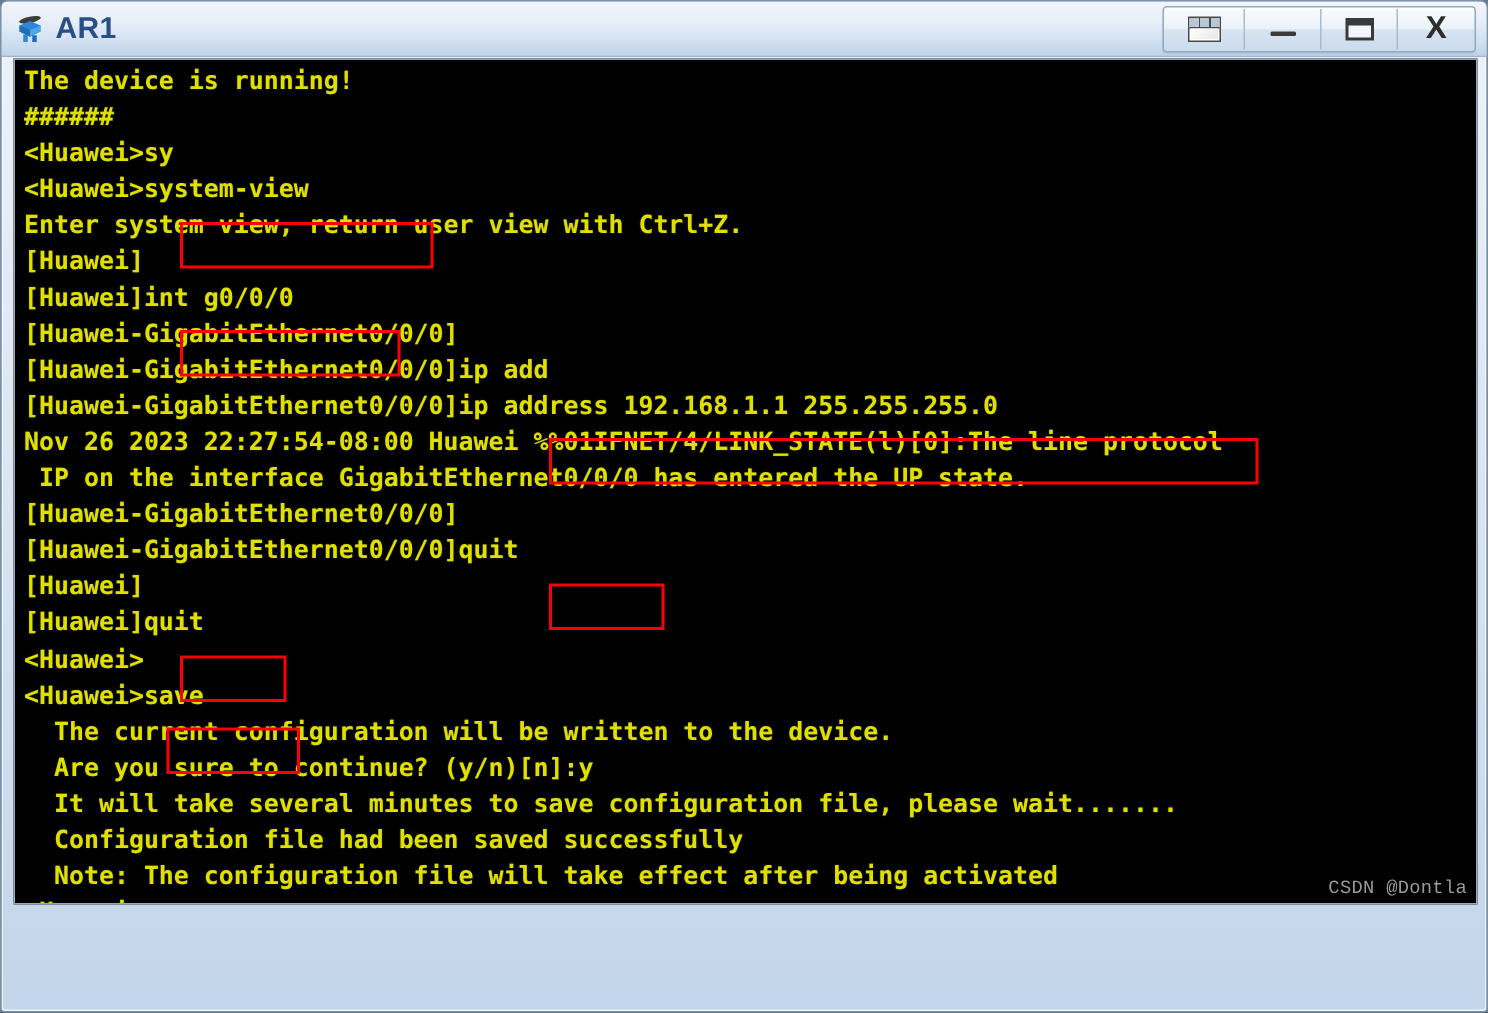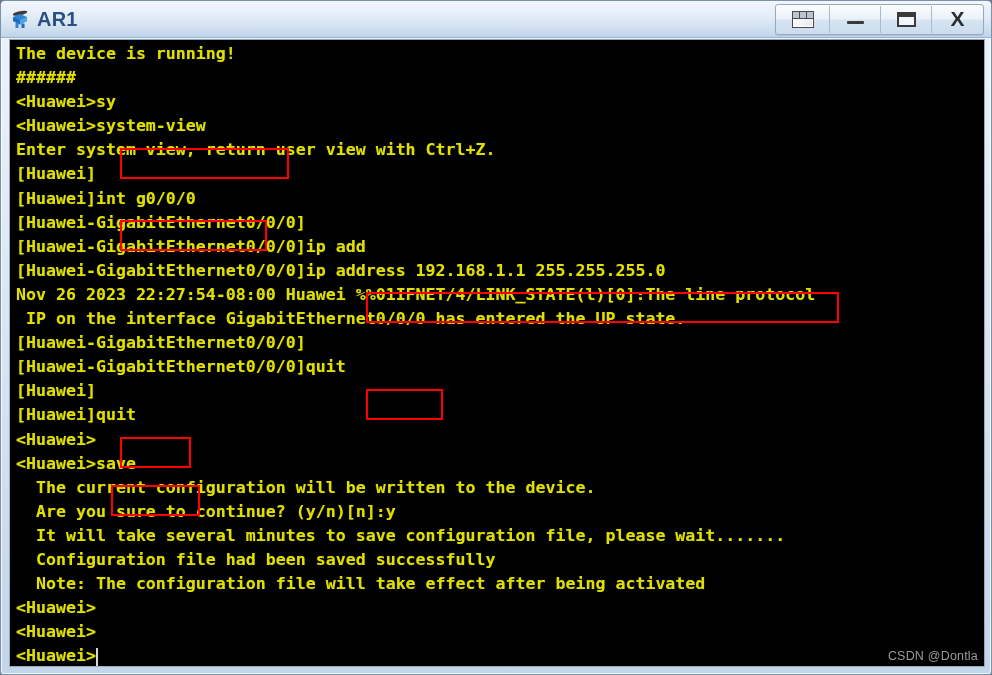--- a/index.html
+++ b/index.html
@@ -155,21 +155,21 @@
     line-height: 1;
     transform: translateY(-1px);
   }
 
   
   #term-frame {
     position: absolute;
     left: 8px;
     top: 38px;
     width: 976px;
-    height: 628px;
+    height: 564px;
     box-sizing: border-box;
     border: 1px solid #96a9bd;
     border-top-color: #8fa3b8;
     background: #000000;
     box-shadow: inset 1px 1px 0 rgba(0,0,0,0.4);
     overflow: hidden;
   }
 
   #term {
     position: absolute;
@@ -212,21 +212,21 @@
     border: 2px solid #ff0000;
     box-sizing: border-box;
     pointer-events: none;
   }
 
   
   #watermark {
     position: absolute;
     right: 6px;
     bottom: 3px;
-    font-family: Liberation Sans, sans-serif;
+    font-family: Liberation Mono, monospace;
     font-size: 12.5px;
     color: #9a9a9a;
     letter-spacing: 0.2px;
     white-space: nowrap;
   }
 </style>
 </head>
 <body>
 
 <div id="window">

